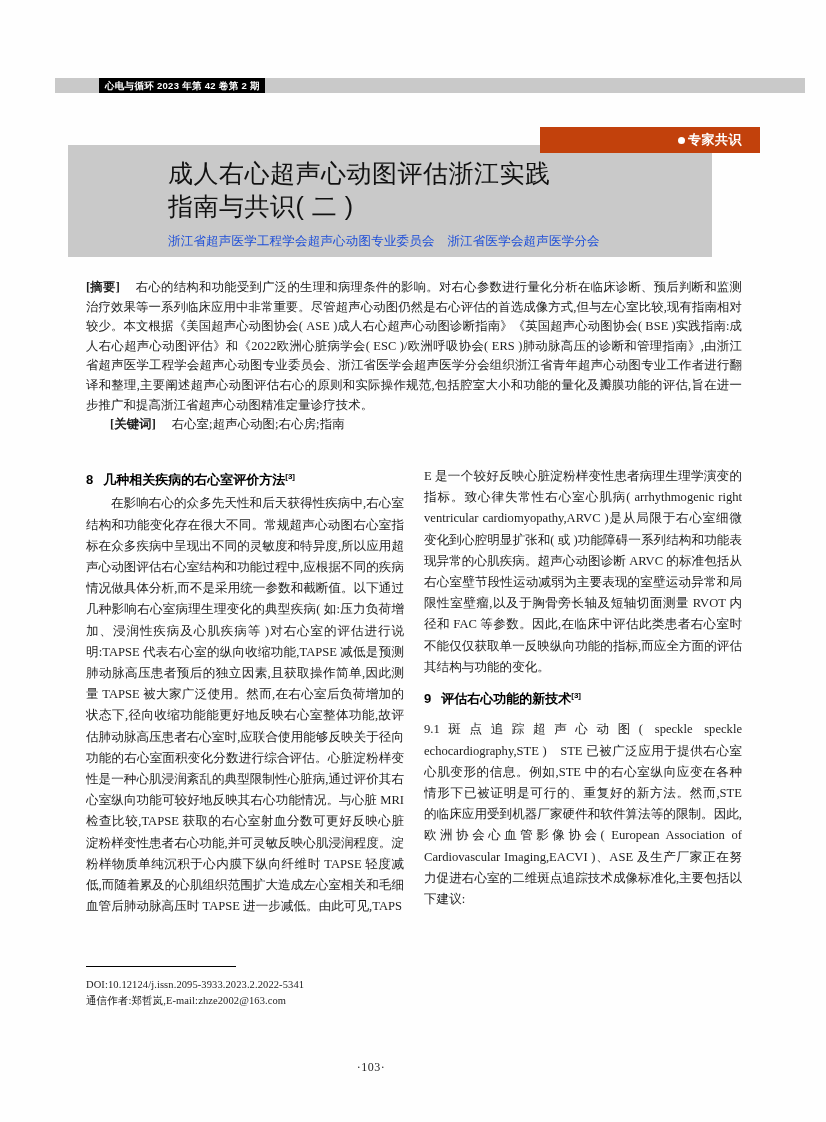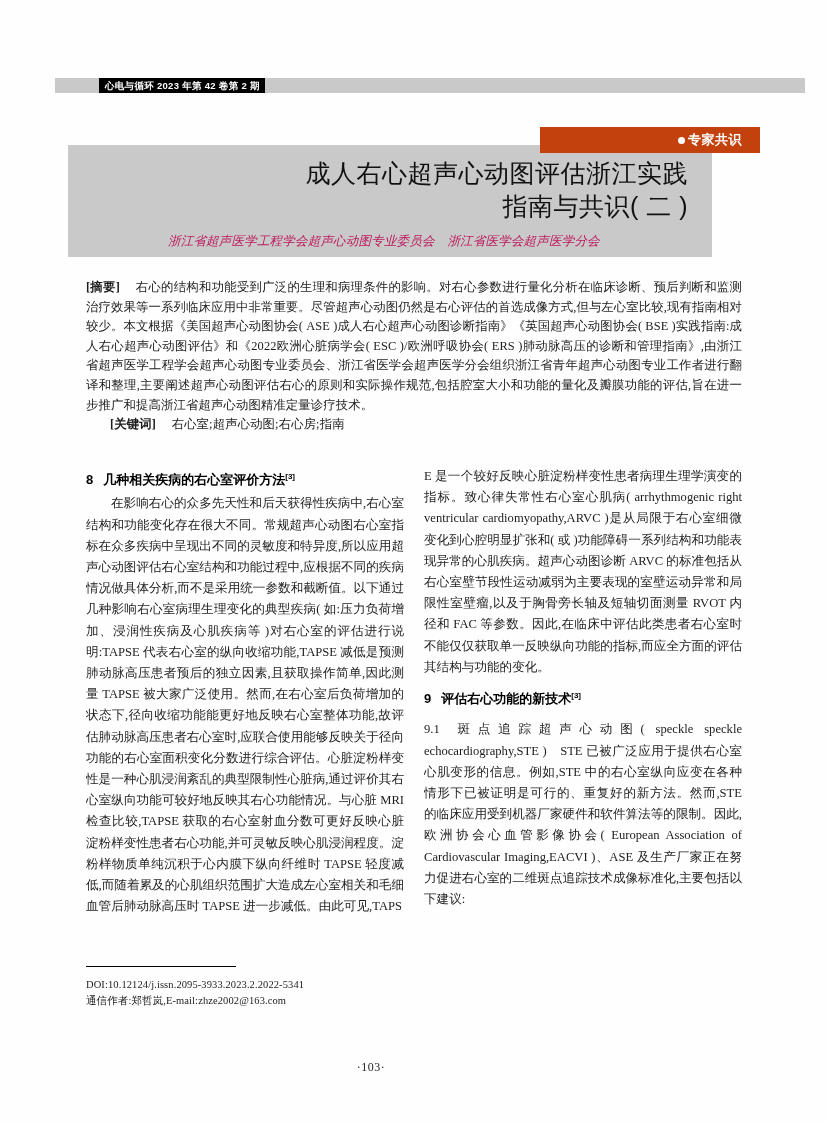--- a/index.html
+++ b/index.html
@@ -89,33 +89,32 @@
     left: 100px;
     top: 12px;
     width: 520px;
     font-family: "Liberation Sans", "DejaVu Sans", sans-serif;
     font-size: 25px;
     font-weight: 400;
     line-height: 33px;
     color: #111111;
     letter-spacing: 0.5px;
   }
-  .article-title .t-line { display: block; text-align: right; }
+  .article-title .t-line { display: block; }
 
   .authors {
     position: absolute;
     left: 100px;
     top: 88px;
     width: 540px;
     font-family: "Liberation Serif", "DejaVu Serif", serif;
     font-size: 12.5px;
     line-height: 16px;
-    color: #be185d;
+    color: #1d4ed8;
     letter-spacing: 0.2px;
-    font-style: italic;
   }
 
   
   .abstract {
     position: absolute;
     left: 86px;
     top: 278px;
     width: 656px;
     font-size: 12.4px;
     line-height: 19.6px;
@@ -161,21 +160,21 @@
   .sec-head .sup {
     font-size: 8px;
     vertical-align: super;
     font-weight: bold;
   }
   .sub-head {
     font-size: 12.6px;
     line-height: 21.2px;
     margin: 0;
   }
-  .sub-head .num { margin-right: 10px; }
+  .sub-head .num { }
   .para {
     margin: 0;
     text-indent: 25px;
   }
   .para.cont { text-indent: 0; }
   .gap { height: 7px; }
 
   
   .footnote {
     position: absolute;

